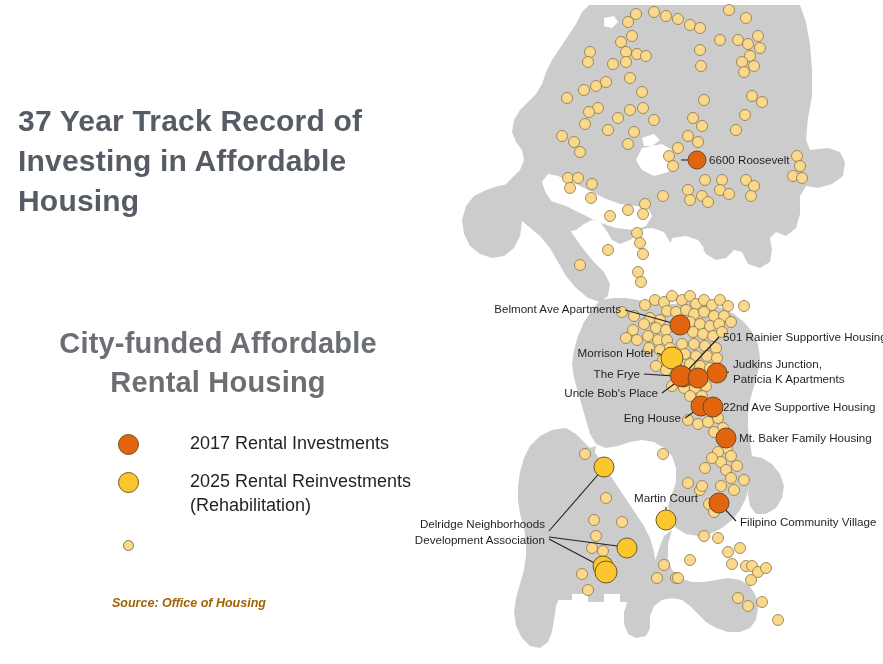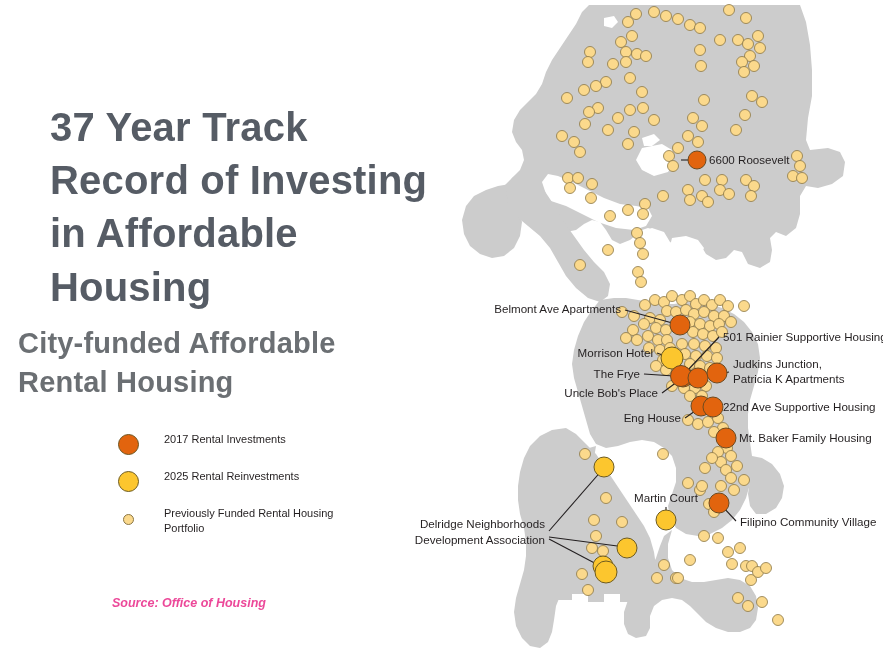--- a/index.html
+++ b/index.html
@@ -18,37 +18,37 @@
   }
 
   
   #headline {
     position: absolute;
     left: 18px;
     top: 101px;
     width: 400px;
     font-family: "Liberation Sans", sans-serif;
     font-weight: bold;
-    font-size: 40px;
+    font-size: 30px;
     line-height: 1.33;
     letter-spacing: 0.2px;
     color: #565c65;
-    margin-left: 32px;
   }
   #subhead {
     position: absolute;
     left: 18px;
     top: 324px;
     width: 400px;
     font-family: "Liberation Sans", sans-serif;
     font-weight: bold;
     font-size: 29px;
     line-height: 1.33;
     letter-spacing: 0.2px;
     color: #6b6f73;
+    text-align: center;
   }
 
   
   #legend {
     position: absolute;
     left: 118px;
     top: 432px;
     width: 310px;
   }
   .legend-row {
@@ -67,34 +67,35 @@
   .swatch {
     border-radius: 50%;
     box-sizing: border-box;
     border: 1px solid #595036;
   }
   .sw-new      { width: 21px; height: 21px; background: #e2640e; border-color: #6d5520; }
   .sw-rehab    { width: 21px; height: 21px; background: #fcc62e; border-color: #6d5b20; }
   .sw-prev     { width: 11px; height: 11px; background: #fbd98c; border-color: #8a7645; margin-left: 5px; margin-top: 6px; }
   .legend-label {
     font-family: "Liberation Sans", sans-serif;
-    font-size: 11px;
+    font-size: 18px;
     line-height: 1.33;
     color: #231f20;
+    margin-left: 26px;
   }
   .legend-row.gap-before { margin-top: 8px; }
   #source {
     position: absolute;
     left: 112px;
     top: 596px;
     font-family: "Liberation Sans", sans-serif;
     font-style: italic;
     font-weight: bold;
     font-size: 12.5px;
-    color: #ec4899;
+    color: #a16207;
   }
 
   
   #map-wrap {
     position: absolute;
     left: 0;
     top: 0;
     width: 756px;
     height: 664px;
   }
@@ -461,29 +462,26 @@
         <div>2017 Rental Investments</div>
       </div>
     </div>
 
     <div class="legend-row">
       <div class="legend-swatch-cell">
         <span class="swatch sw-rehab"></span>
       </div>
       <div class="legend-label">
         <div>2025 Rental Reinvestments</div>
+        <div>(Rehabilitation)</div>
       </div>
     </div>
 
     <div class="legend-row gap-before">
       <div class="legend-swatch-cell">
         <span class="swatch sw-prev"></span>
       </div>
-      <div class="legend-label">
-        <div>Previously Funded Rental Housing</div>
-        <div>Portfolio</div>
-      </div>
     </div>
   </div>
 
   <div id="source">Source: Office of Housing</div>
 
 </div>
 
 </body></html>

